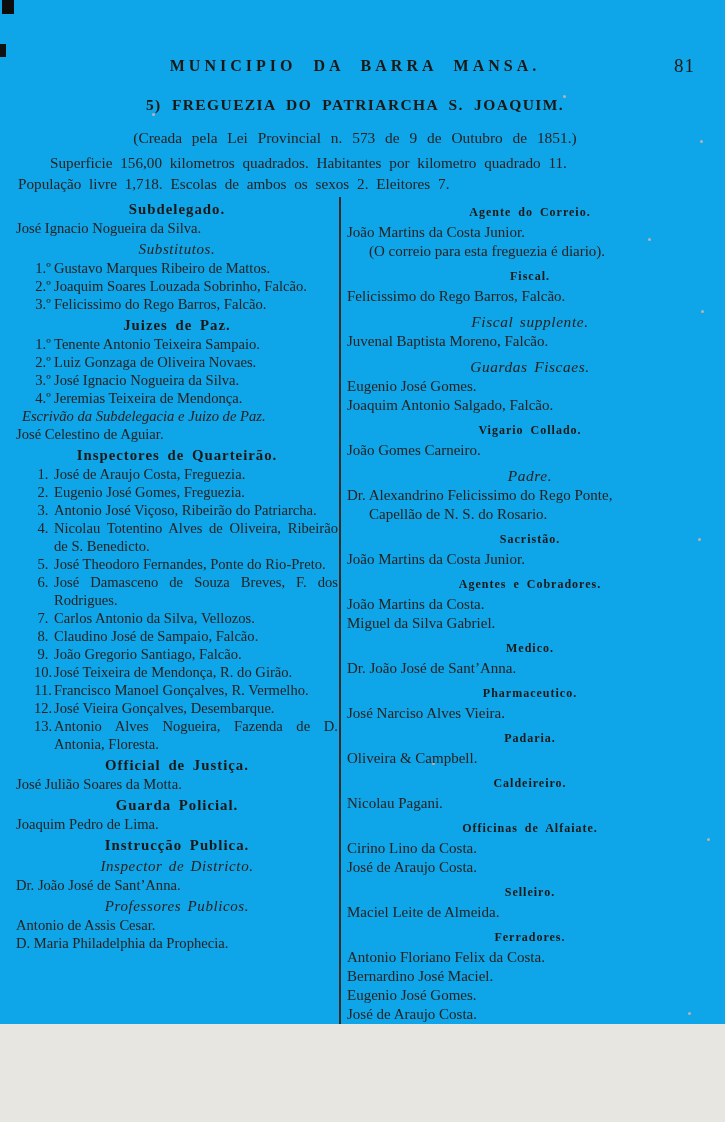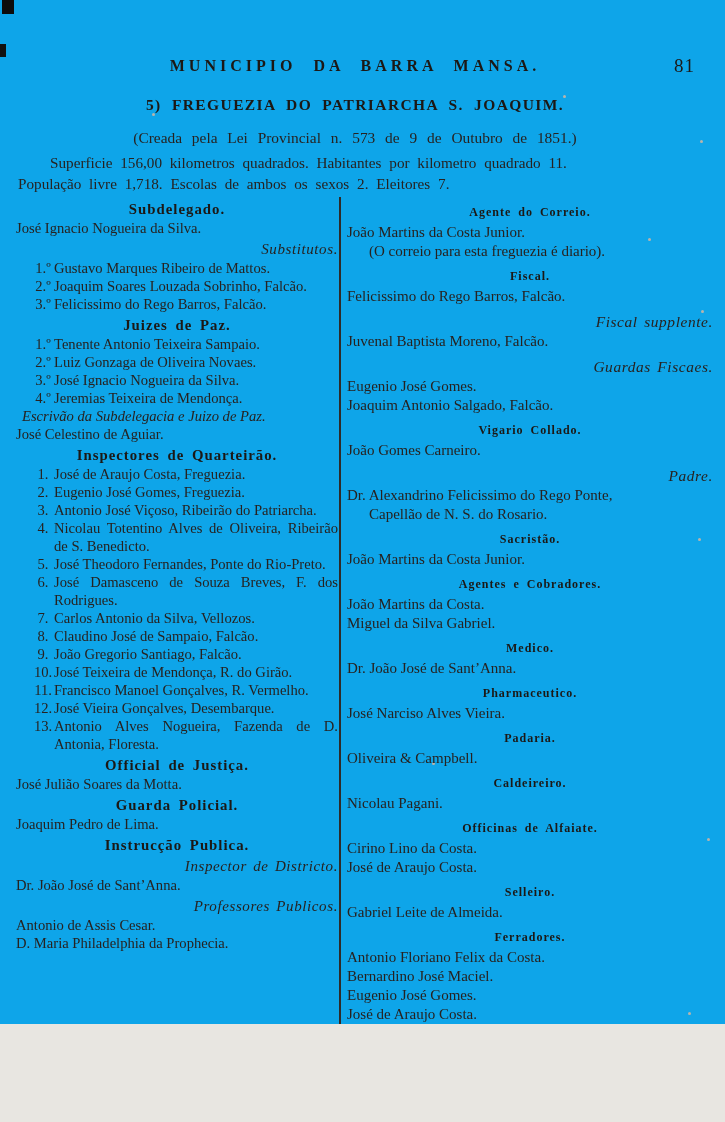--- a/index.html
+++ b/index.html
@@ -48,21 +48,21 @@
   .col-left{left:16px;width:322px;font-size:14.6px;line-height:18px;}
   .col-right{left:347px;width:366px;font-size:15px;line-height:19px;}
   .divider{position:absolute;left:339px;top:197px;width:1.6px;height:862px;background:#2e2b28;}
 
   .line{position:relative;}
   .heading{
     text-align:center;font-weight:bold;color:#1c1815;letter-spacing:1px;word-spacing:3px;
   }
   .col-left .heading{margin:3px 0 1px;font-size:14.8px;}
   .col-right .heading{margin:6px 0 1px;font-size:12px;}
-  .heading_italic{font-style:italic;text-align:right;letter-spacing:0.6px;word-spacing:2px;}
+  .heading_italic{font-style:italic;text-align:center;letter-spacing:0.6px;word-spacing:2px;}
   .col-left .heading_italic{margin:3px 0 1px;font-size:15px;}
   .col-right .heading_italic{margin:6px 0 1px;font-size:15.4px;}
   .entry{}
   .entry_italic{font-style:italic;padding-left:6px;}
   .entry_indent{padding-left:22px;}
   .numbered{padding-left:38px;text-align:justify;}
   .numbered .num{position:absolute;left:12px;top:0;width:30px;text-align:center;}
 
   
   .folio{position:absolute;left:86px;top:1051px;font-size:18px;color:#1c1815;}
@@ -164,21 +164,21 @@
       <div class="line heading">Pharmaceutico.</div>
       <div class="line entry">José Narciso Alves Vieira.</div>
       <div class="line heading">Padaria.</div>
       <div class="line entry">Oliveira &amp; Campbell.</div>
       <div class="line heading">Caldeireiro.</div>
       <div class="line entry">Nicolau Pagani.</div>
       <div class="line heading">Officinas de Alfaiate.</div>
       <div class="line entry">Cirino Lino da Costa.</div>
       <div class="line entry">José de Araujo Costa.</div>
       <div class="line heading">Selleiro.</div>
-      <div class="line entry">Gabriel Leite de Almeida.</div>
+      <div class="line entry">Maciel Leite de Almeida.</div>
       <div class="line heading">Ferradores.</div>
       <div class="line entry">Antonio Floriano Felix da Costa.</div>
       <div class="line entry">Bernardino José Maciel.</div>
       <div class="line entry">Eugenio José Gomes.</div>
       <div class="line entry">José de Araujo Costa.</div>
       <div class="line heading">Rancheiro.</div>
       <div class="line entry">José Leite Nogueira, Prophecia.</div>
     </div>
 
   <div class="folio">79</div>

